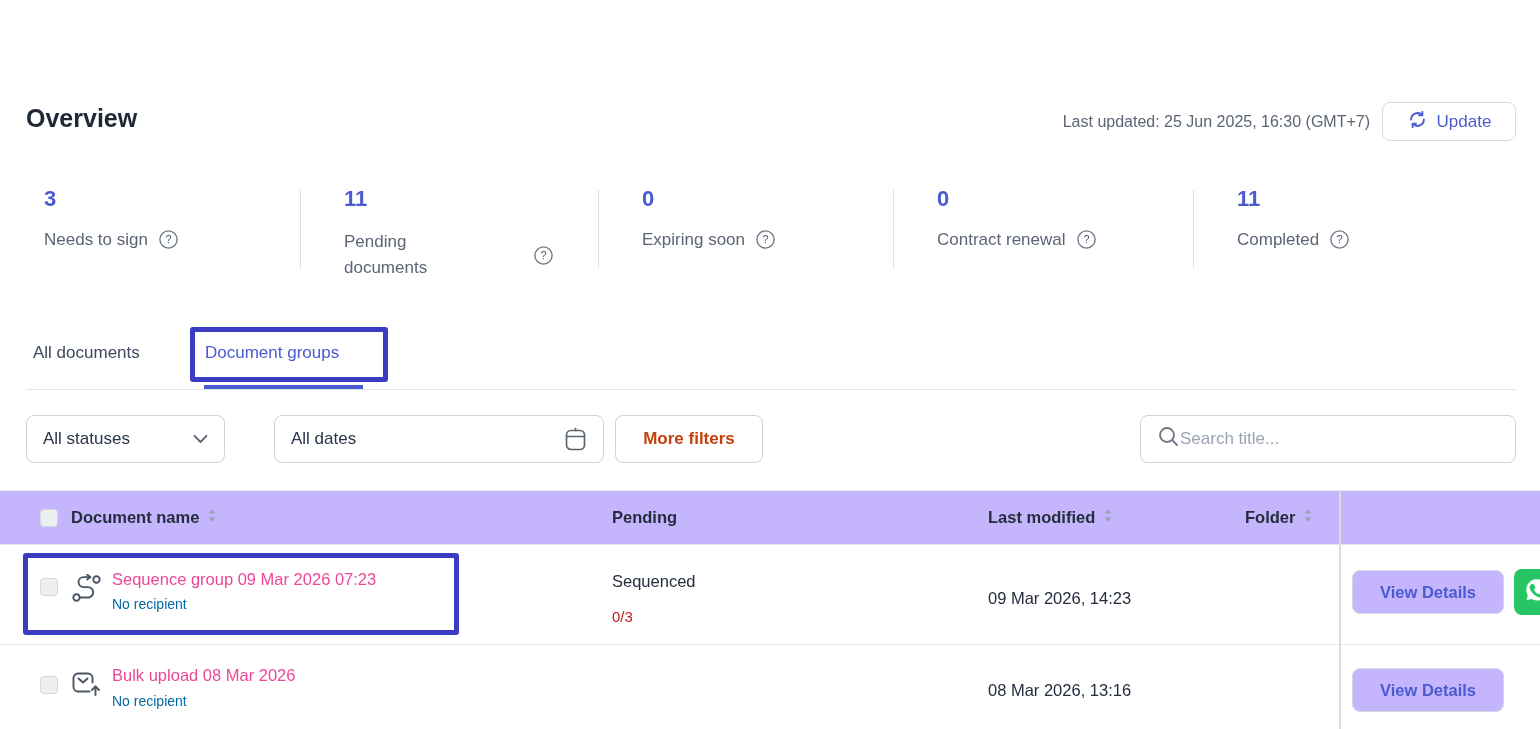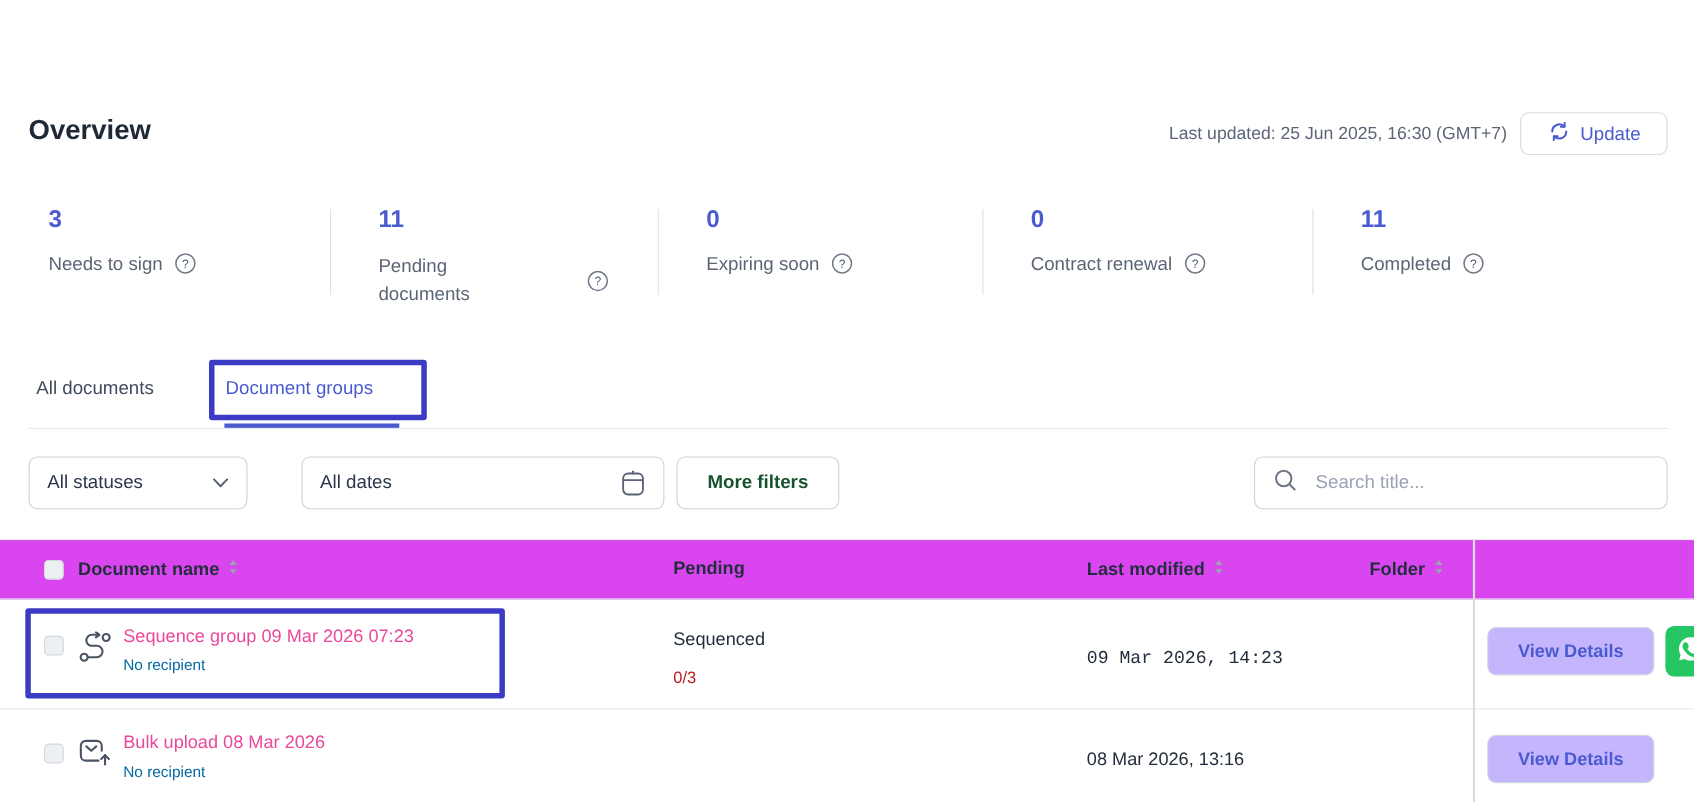--- a/index.html
+++ b/index.html
@@ -51,28 +51,28 @@
   
   .ann-box{position:absolute;border:5px solid #3b3bc4;border-radius:3px;pointer-events:none;background:transparent;}
   .ann-tab{left:190px;top:327px;width:198px;height:55px;}
   .ann-row{left:23px;top:553px;width:436px;height:82px;}
 
   
   .filter{position:absolute;top:415px;height:48px;background:#fff;border:1px solid #ccd3db;border-radius:8px;
       display:flex;align-items:center;padding:0 16px;font-size:17px;color:#29354a;cursor:pointer;}
   .f-status{left:26px;width:199px;}
   .f-dates{left:274px;width:330px;}
-  .f-more{left:615px;width:148px;justify-content:center;color:#14532d;font-weight:bold;}
-  .f-search{left:1140px;width:376px;gap:16px;cursor:text;}
+  .f-more{left:615px;width:148px;justify-content:center;color:#c2410c;font-weight:bold;}
+  .f-search{left:1140px;width:376px;gap:0;cursor:text;}
   .filter .right-icon{margin-left:auto;display:flex;align-items:center;}
   .f-search input{border:none;outline:none;flex:1;font-size:17px;color:#29354a;background:transparent;font-family:inherit;}
   .f-search input::placeholder{color:#9aa3b2;}
 
   
-  .table-header{position:absolute;left:0;top:490px;width:1540px;height:55px;background:#d946ef;
+  .table-header{position:absolute;left:0;top:490px;width:1540px;height:55px;background:#c4b5fd;
       border-top:1px solid #e8eaee;border-bottom:1px solid #e4e7ec;}
   .th{position:absolute;top:17px;font-size:16.5px;font-weight:bold;color:#242d3d;display:flex;align-items:center;gap:8px;}
   .th-name{left:71px}.th-status{left:612px}.th-modified{left:988px}.th-folder{left:1245px}
   .checkbox{width:18px;height:18px;border:1.5px solid #d2d8de;border-radius:4px;background:#edf0f3;cursor:pointer;}
   .pos{position:absolute;}
   .col-divider{position:absolute;left:1339px;top:490px;width:2px;height:239px;background:#d9dde2;}
   .row-border{position:absolute;left:0;width:1540px;height:1px;background:#e8eaee;}
   .rb1{top:644px;}
 
   .doc-title{font-size:16.5px;color:#ec4899;}
@@ -244,21 +244,21 @@
       <circle cx="5.5" cy="23.5" r="3.2"></circle>
       <circle cx="25.5" cy="5.5" r="3.2"></circle>
       <path d="M9 23.5h8a5.2 5.2 0 0 0 0-10.4h-4.5a5 5 0 0 1 0-10H19"></path>
       <path d="M16.2 0.7 19.4 3.1 16.2 5.5"></path>
     </svg>
   </span>
   <div class="pos doc-title" style="left:112px;top:570px;">Sequence group 09 Mar 2026 07:23</div>
   <div class="pos doc-sub" style="left:112px;top:596px;">No recipient</div>
   <div class="pos cell-text" style="left:612px;top:572px;">Sequenced</div>
   <div class="pos cell-sub" style="left:612px;top:608px;">0/3</div>
-  <div class="pos cell-text" style="left:988px;top:589px;font-family:Liberation Mono, monospace;">09 Mar 2026, 14:23</div>
+  <div class="pos cell-text" style="left:988px;top:589px;">09 Mar 2026, 14:23</div>
   <button class="btn-view pos" style="left:1352px;top:570px;width:152px;height:44px;">View Details</button>
   <div class="wa-btn">
     <span>
       <svg width="30" height="30" viewBox="0 0 32 32">
         <path fill="#fff" d="M16 4.5A11.4 11.4 0 0 0 6.2 21.7L4.8 27l5.5-1.4A11.4 11.4 0 1 0 16 4.5z"></path>
         <path fill="#27c665" d="M12.4 10.2c-.3-.7-.6-.7-.9-.7h-.8c-.3 0-.8.1-1.2.5-.4.5-1.4 1.4-1.4 3.3s1.5 3.8 1.7 4.1c.2.3 2.8 4.3 6.8 5.9 3.3 1.3 4 1 4.7.9.7-.1 2.3-1 2.7-1.9.3-.9.3-1.7.2-1.9-.1-.2-.4-.3-.8-.5l-2.7-1.3c-.4-.1-.6-.2-.9.2l-1.2 1.5c-.2.3-.4.3-.8.1a9.8 9.8 0 0 1-2.9-1.8 11 11 0 0 1-2-2.5c-.2-.4 0-.6.2-.8l.6-.7c.2-.2.3-.4.4-.7.1-.2.1-.5 0-.7-.1-.2-.9-2.3-1.3-3z"></path>
       </svg>
     </span>
   </div>
   <div class="row-border rb1"></div>

